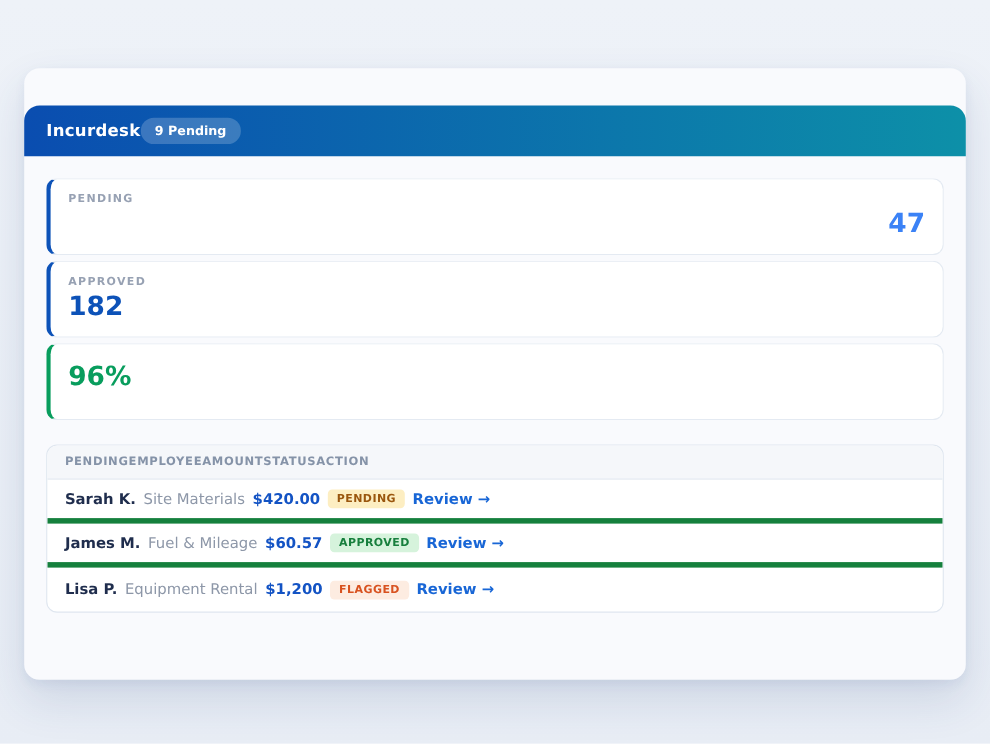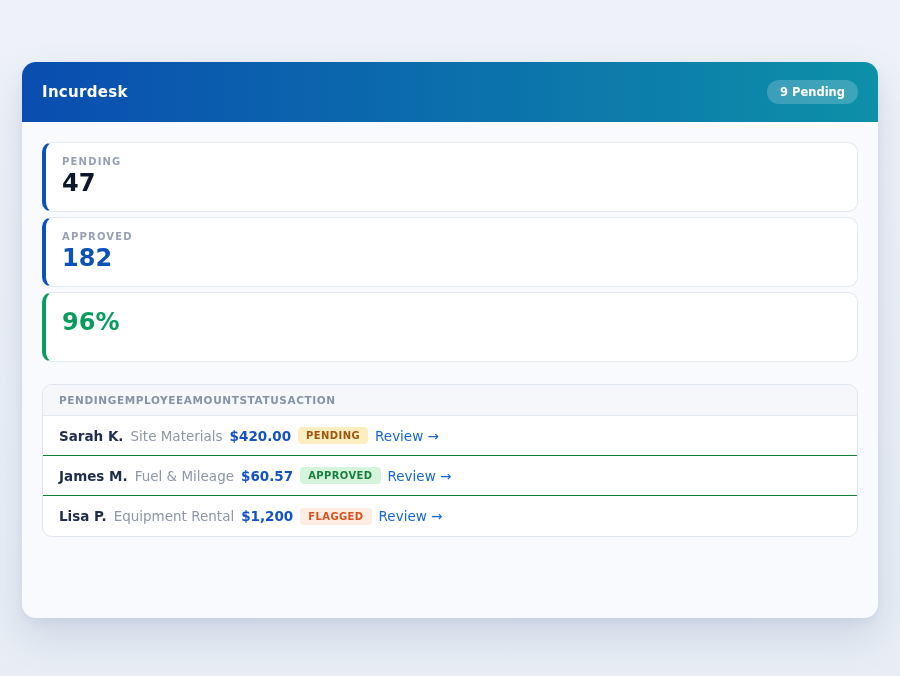--- a/index.html
+++ b/index.html
@@ -12,27 +12,28 @@
   }
   .panel {
     position: absolute;
     left: 22px; top: 62px;
     width: 856px; height: 556px;
     background: #f9fafd;
     border-radius: 14px;
     box-shadow: 0 18px 40px rgba(40, 70, 130, 0.14), 0 4px 10px rgba(40, 70, 130, 0.06);
   }
   .panel-header {
-    height: 60px;
+    height: 46px;
     border-radius: 14px 14px 0 0;
     background: linear-gradient(90deg, #0a4db0 0%, #0d90a8 100%);
     display: flex;
     align-items: center;
-    justify-content: space-between;
+    justify-content: flex-start;
     padding: 0 20px;
+    margin-top: 34px;
   }
   .app-title {
     color: #ffffff;
     font-size: 15px;
     font-weight: bold;
     letter-spacing: 0.3px;
   }
   .pending-pill {
     background: rgba(255, 255, 255, 0.2);
     color: #ffffff;
@@ -81,55 +82,55 @@
     color: #8593a8;
     letter-spacing: 0.6px;
   }
   .table-head span { display: inline; }
   .trow {
     display: flex;
     align-items: center;
     gap: 7px;
     height: 40px;
     padding: 0 16px;
-    border-bottom: 1px solid #15803d;
+    border-bottom: 5px solid #15803d;
     font-size: 13.5px;
   }
   .trow:last-child { border-bottom: none; }
   .cell-employee { font-weight: bold; color: #1f2d4d; }
   .cell-merchant { color: #8d97a8; }
   .cell-amount { font-weight: bold; color: #1353c4; }
   .status-badge {
     font-size: 10px;
     font-weight: bold;
     letter-spacing: 0.4px;
     padding: 3px 8px;
     border-radius: 4px;
   }
   .cell-action {
-    font-weight: normal;
+    font-weight: bold;
     color: #1866d6;
     cursor: pointer;
     text-decoration: none;
   }
 </style>
 </head>
 <body>
 
 <div class="panel">
 
   <div class="panel-header" style="background: linear-gradient(90deg, rgb(10, 77, 176) 0%, rgb(13, 144, 168) 100%);">
     <div class="app-title">Incurdesk</div>
     <div class="pending-pill">9 Pending</div>
   </div>
 
   <div class="stats">
     <div class="stat-card" style="border-left-color: rgb(13, 82, 184);">
       <div class="stat-label">PENDING</div>
-      <div class="stat-value" style="color: #0f172a;">47</div>
+      <div class="stat-value" style="color: #3b82f6; text-align: right;">47</div>
     </div>
     <div class="stat-card" style="border-left-color: rgb(13, 82, 184);">
       <div class="stat-label">APPROVED</div>
       <div class="stat-value" style="color: rgb(13, 82, 184);">182</div>
     </div>
     <div class="stat-card" style="border-left-color: rgb(8, 157, 93);">
       <div class="stat-value" style="color: rgb(8, 157, 93);">96%</div>
     </div>
   </div>
 

